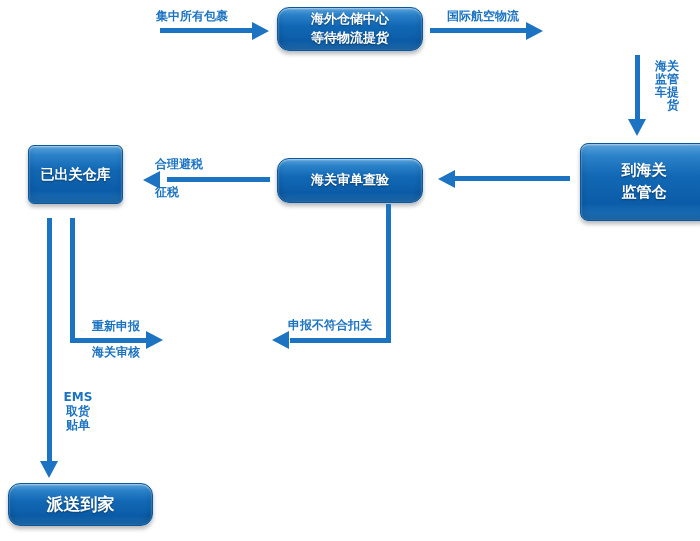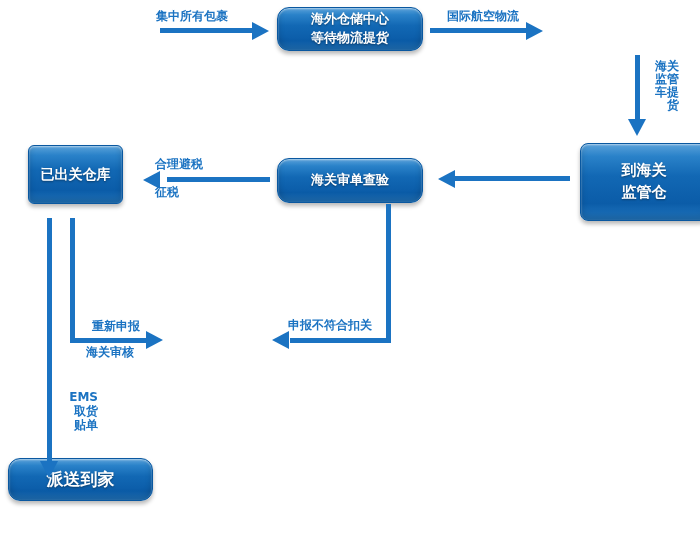--- a/index.html
+++ b/index.html
@@ -19,21 +19,21 @@
     text-shadow:0 1px 2px rgba(0,0,0,.4);
     box-sizing:border-box;
   }
   .n-shipper   {left:8px;  top:7px;  width:146px;height:44px;font-size:13px}
   .n-overseas  {left:277px;top:7px;  width:146px;height:44px;font-size:13px}
   .n-fly       {left:548px;top:8px;  width:147px;height:43px;font-size:15px}
   .n-supervised{left:580px;top:143px;width:128px;height:78px;font-size:15px;border-radius:8px}
   .n-inspect   {left:277px;top:158px;width:146px;height:45px;font-size:13px}
   .n-cleared   {left:28px; top:145px;width:95px; height:59px;font-size:14px;border-radius:6px}
   .n-detained  {left:171px;top:303px;width:93px; height:74px;font-size:14px;border-radius:14px}
-  .n-delivery  {left:8px;  top:458px;width:145px;height:43px;font-size:17px}
+  .n-delivery  {left:8px;  top:483px;width:145px;height:43px;font-size:17px}
 
   
   .line{position:absolute;background:var(--arrow,#1b73c2)}
   .e1-line {left:160px;top:28px; width:92px; height:5px}
   .e2-line {left:430px;top:28px; width:96px; height:5px}
   .e3-line {left:635px;top:55px; width:5px;  height:64px}
   .e4-line {left:455px;top:176px;width:115px;height:5px}
   .e5-line {left:167px;top:177px;width:103px;height:5px}
   .e6-vline{left:70px; top:218px;width:5px;  height:124px}
   .e6-hline{left:70px; top:338px;width:76px; height:5px}
@@ -59,23 +59,23 @@
   .lbl{
     position:absolute;color:var(--arrow,#1b73c2);font-weight:bold;
     font-size:12px;white-space:pre-line;text-align:left;line-height:1.15;
   }
   .e1-lbl      {left:156px;top:10px; width:100px}
   .e2-lbl      {left:447px;top:10px; width:100px}
   .e3-lbl      {left:647px;top:60px; width:32px;text-align:right;line-height:13px}
   .e5-lbl-top  {left:155px;top:158px;width:96px}
   .e5-lbl-bot  {left:155px;top:186px;width:90px}
   .e6-lbl-top  {left:86px; top:320px;width:54px;text-align:right}
-  .e6-lbl-bot  {left:86px; top:346px;width:54px;text-align:left}
+  .e6-lbl-bot  {left:86px; top:346px;width:54px;text-align:right}
   .e7-lbl      {left:288px;top:319px;width:104px}
-  .e8-lbl      {left:58px; top:390px;width:40px;text-align:right;line-height:14px}
+  .e8-lbl      {left:58px; top:390px;width:40px;text-align:center;line-height:14px}
 </style>
 </head>
 <body>
 
 <div class="canvas">
 
   <div class="node n-overseas">海外仓储中心
 等待物流提货</div>
   <div class="node n-supervised">到海关
 监管仓</div>

